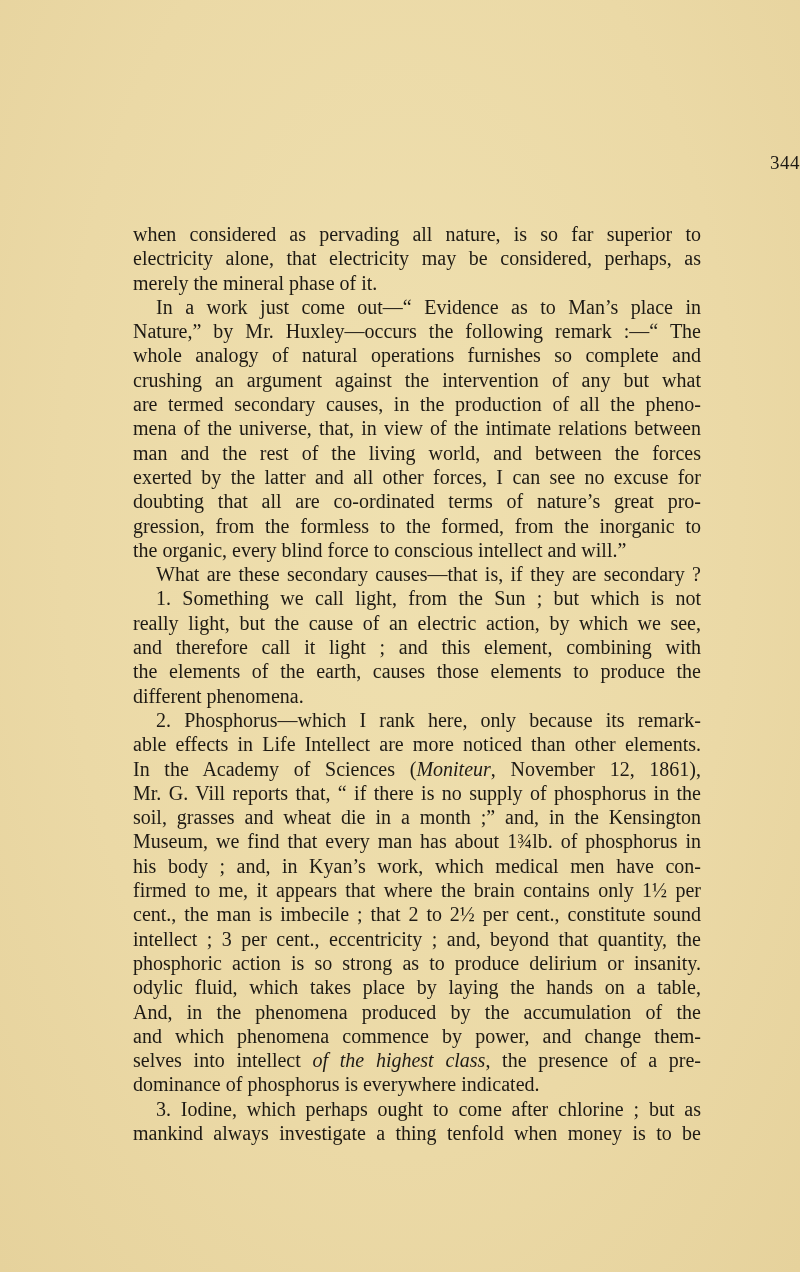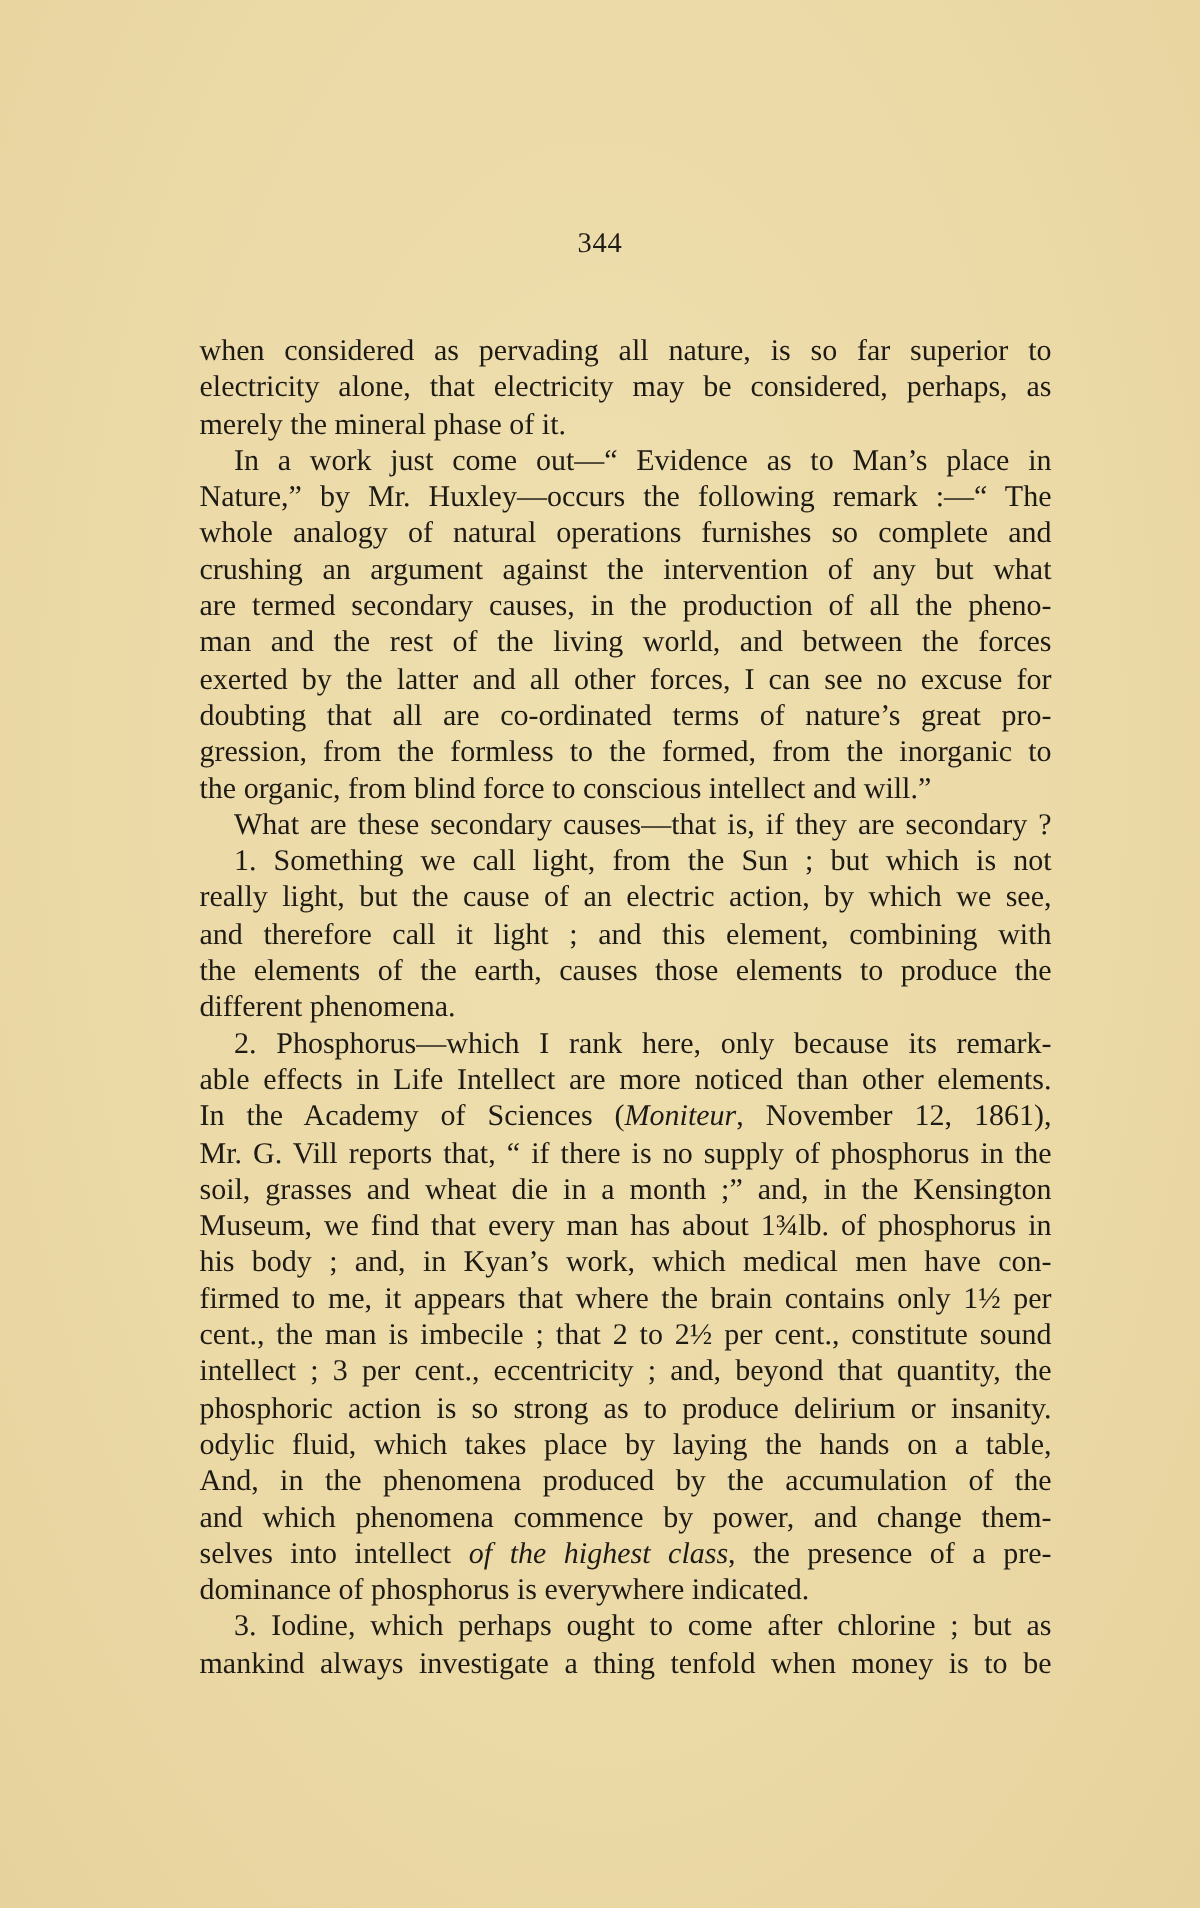--- a/index.html
+++ b/index.html
@@ -6,21 +6,21 @@
     body {
       width: 800px; height: 1272px; overflow: hidden;
       background: #ecdcaa;
       background-image: radial-gradient(ellipse at 50% 40%, #efe0b0 0%, #ebd9a6 60%, #e6d29c 100%);
       position: relative;
       font-family: "Liberation Serif", "DejaVu Serif", serif;
       color: #1e1a14;
     }
     .page-number {
       position: absolute; top: 152px; left: 0; width: 800px;
-      text-align: center; font-size: 19px; letter-spacing: 0.5px;
+      text-align: right; font-size: 19px; letter-spacing: 0.5px;
     }
     .text-block {
       position: absolute; top: 222px; left: 133px; width: 568px;
     }
     .line {
       height: 24.3px; line-height: 24.3px; font-size: 20px;
       white-space: nowrap; text-align: justify; text-align-last: justify;
     }
     .line.last { text-align-last: left; }
     .indent { padding-left: 23px; font-family: Liberation Serif, serif; }
@@ -33,25 +33,26 @@
   <div class="page-number">344</div>
   <div class="text-block" id="text-block">
       <div class="line">when considered as pervading all nature, is so far superior to</div>
       <div class="line">electricity alone, that electricity may be considered, perhaps, as</div>
       <div class="line last">merely the mineral phase of it.</div>
       <div class="line indent">In a work just come out—“ Evidence as to Man’s place in</div>
       <div class="line">Nature,” by Mr. Huxley—occurs the following remark :—“ The</div>
       <div class="line">whole analogy of natural operations furnishes so complete and</div>
       <div class="line">crushing an argument against the intervention of any but what</div>
       <div class="line">are termed secondary causes, in the production of all the pheno-</div>
+      <div class="line">mena of the universe, that, in view of the intimate relations between</div>
       <div class="line">man and the rest of the living world, and between the forces</div>
       <div class="line">exerted by the latter and all other forces, I can see no excuse for</div>
       <div class="line">doubting that all are co-ordinated terms of nature’s great pro-</div>
       <div class="line">gression, from the formless to the formed, from the inorganic to</div>
-      <div class="line last">the organic, from blind force to conscious intellect and will.”</div>
+      <div class="line last">the organic, every blind force to conscious intellect and will.”</div>
       <div class="line indent">What are these secondary causes—that is, if they are secondary ?</div>
       <div class="line indent">1. Something we call light, from the Sun ; but which is not</div>
       <div class="line">really light, but the cause of an electric action, by which we see,</div>
       <div class="line">and therefore call it light ; and this element, combining with</div>
       <div class="line">the elements of the earth, causes those elements to produce the</div>
       <div class="line last">different phenomena.</div>
       <div class="line indent">2. Phosphorus—which I rank here, only because its remark-</div>
       <div class="line">able effects in Life Intellect are more noticed than other elements.</div>
       <div class="line"><span>In the Academy of Sciences (</span><span class="italic">Moniteur</span><span>, November 12, 1861),</span></div>
       <div class="line">Mr. G. Vill reports that, “ if there is no supply of phosphorus in the</div>

